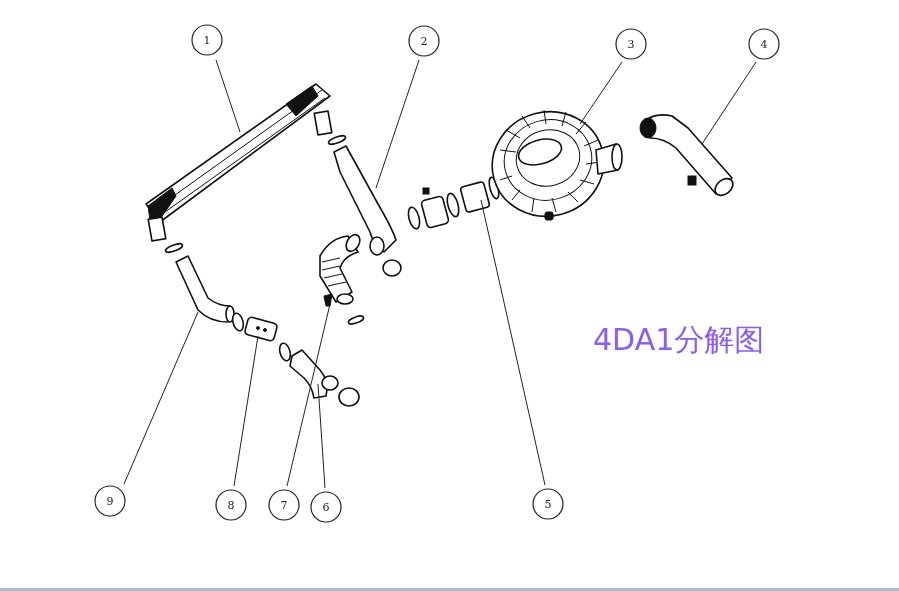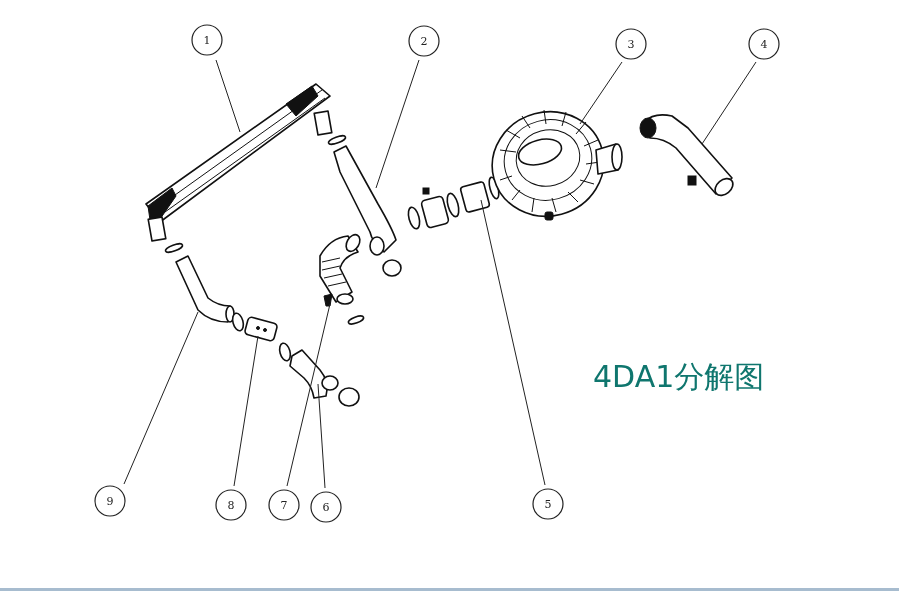--- a/index.html
+++ b/index.html
@@ -155,14 +155,14 @@
   <g class="callout">
     <circle cx="231" cy="505" r="15"></circle>
       <text x="231" y="505">8</text>
   </g>
   <g class="callout">
     <circle cx="110" cy="501" r="15"></circle>
       <text x="110" y="501">9</text>
   </g>
 </svg>
 
-<div class="title-label" style="color: #0f766e; margin-top: 37px;">4DA1分解图</div>
+<div class="title-label" style="color: #8b5cf6;">4DA1分解图</div>
 <div class="bottom-rule"></div>
 
 </body></html>

